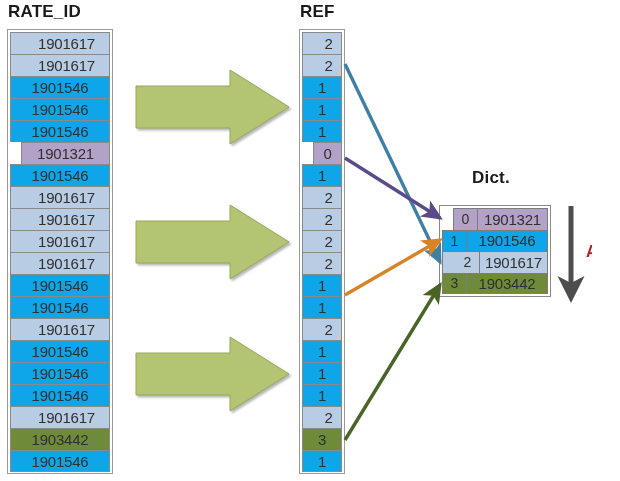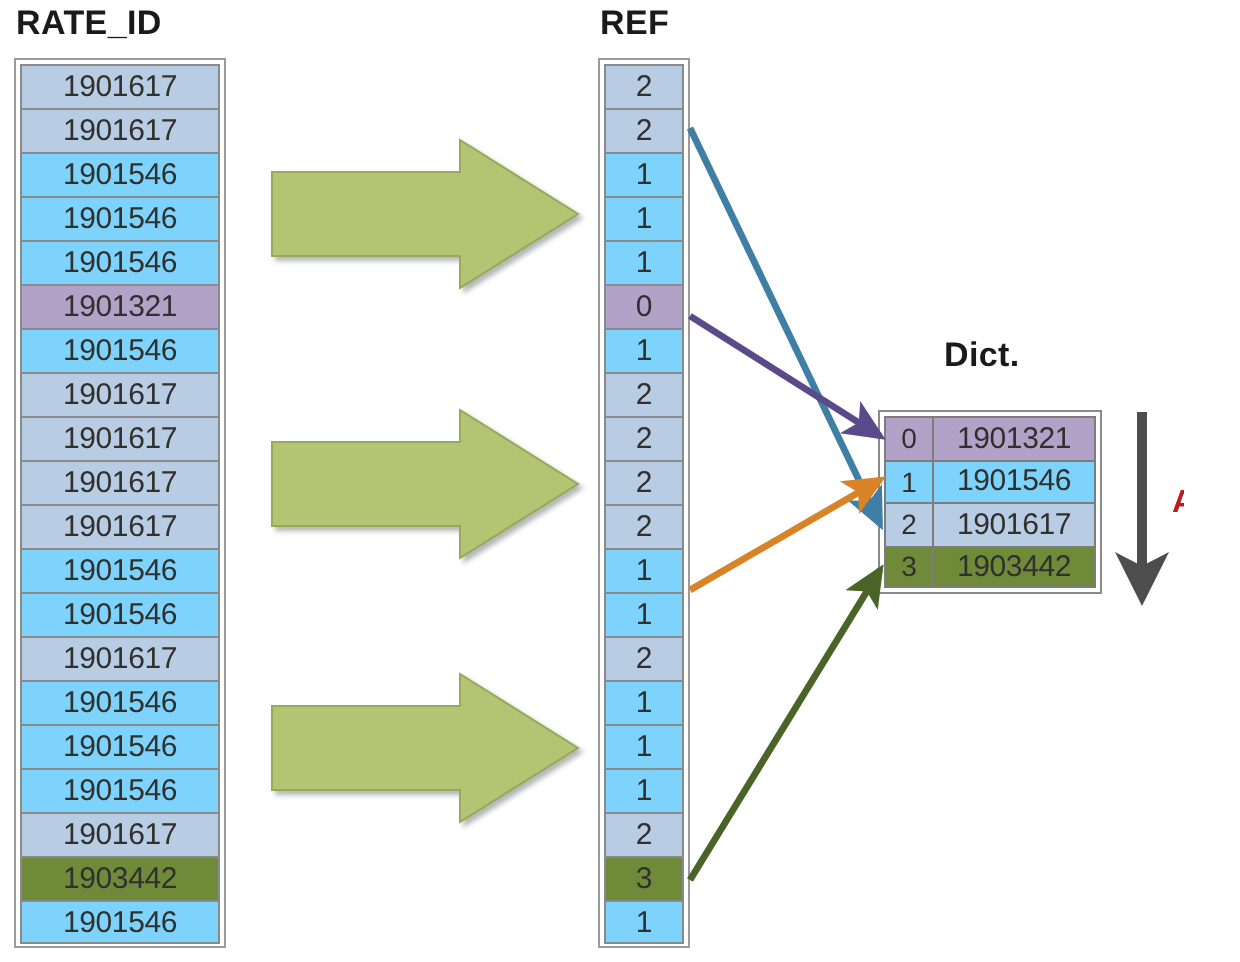--- a/index.html
+++ b/index.html
@@ -46,23 +46,23 @@
     font-size: 15px;
     line-height: 1;
     display: flex;
     align-items: center;
     justify-content: center;
     color: #30302e;
     letter-spacing: -0.2px;
   }
   .cell:last-child { border-bottom-width: 1px; }
 
-  .c-blue   { background: #b8cce4; }
-  .c-orange { background: #7dd3fc; text-align: center; }
-  .c-purple { background: #b3a2c7; }
+  .c-blue   { background: #b8cce4; padding-left: 13px; }
+  .c-orange { background: #0ea5e9; text-align: center; }
+  .c-purple { background: #b3a2c7; margin-left: 11px; }
   .c-green  { background: #6f8b3a; }
 
   
   #col-rate {
     left: 7px;
     top: 29px;
     width: 106px;
     height: 445px;
   }
   #col-rate .cell { height: 22.0px; }

